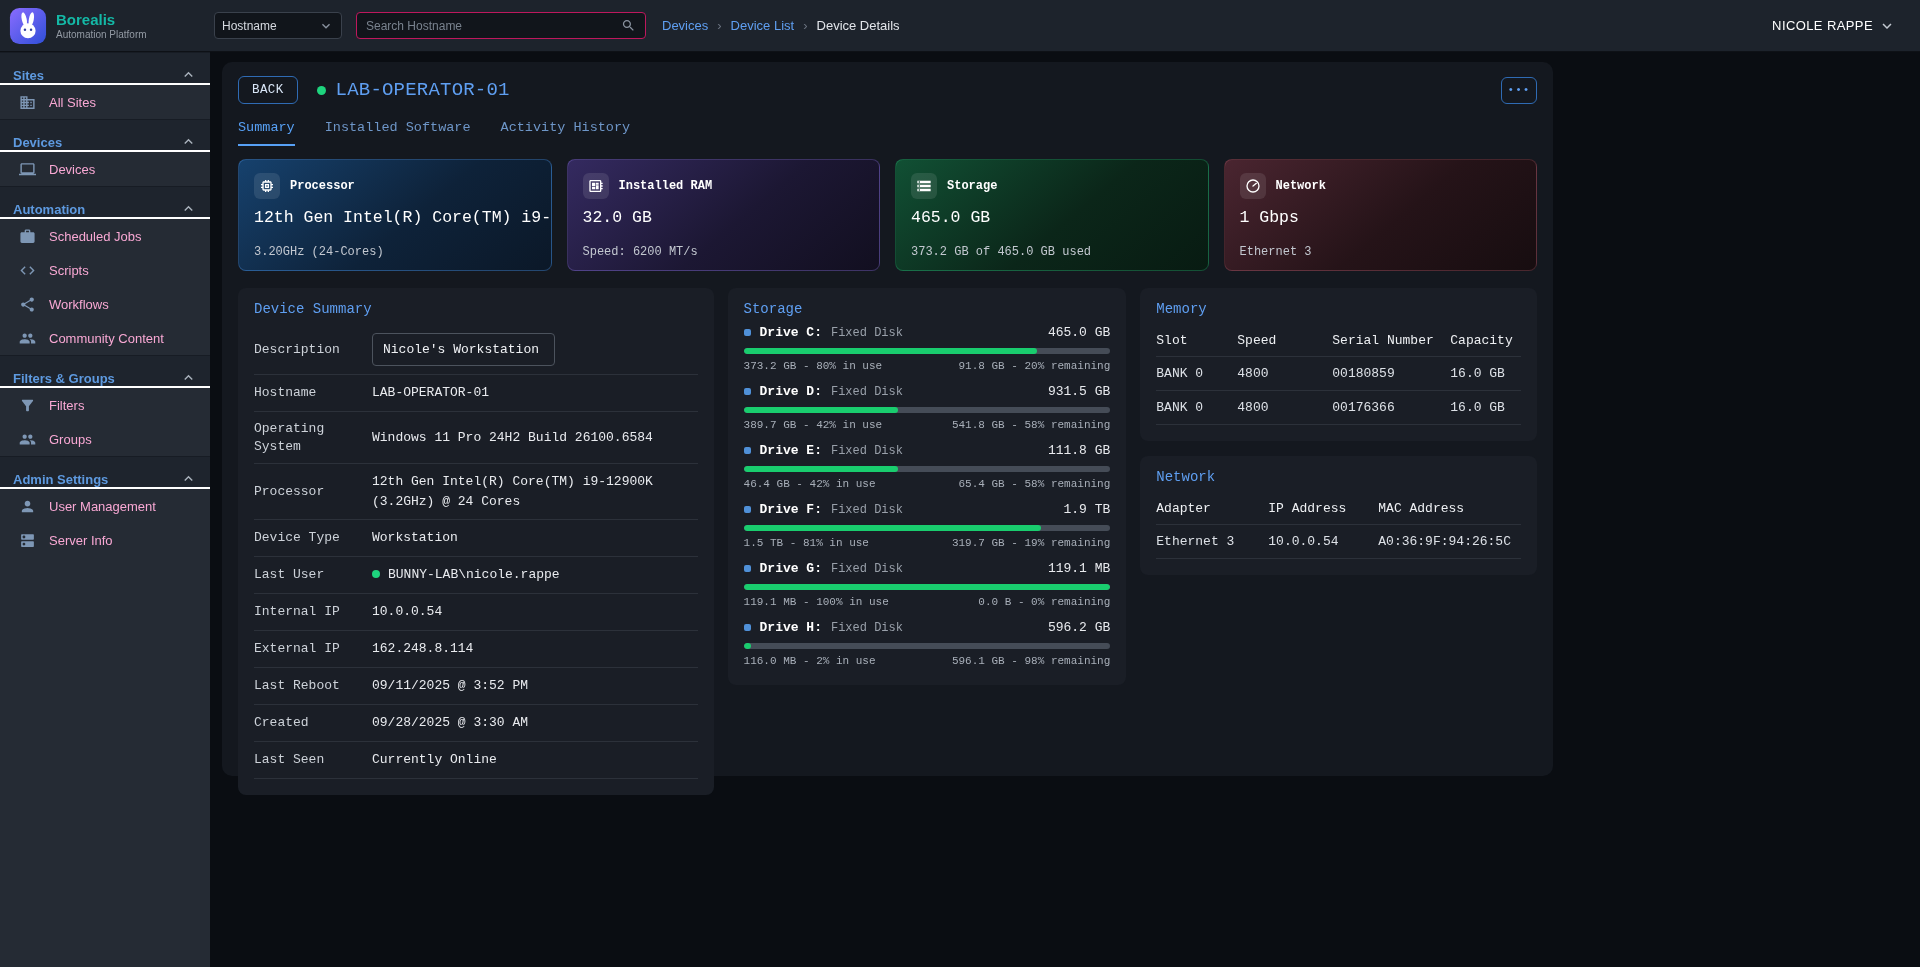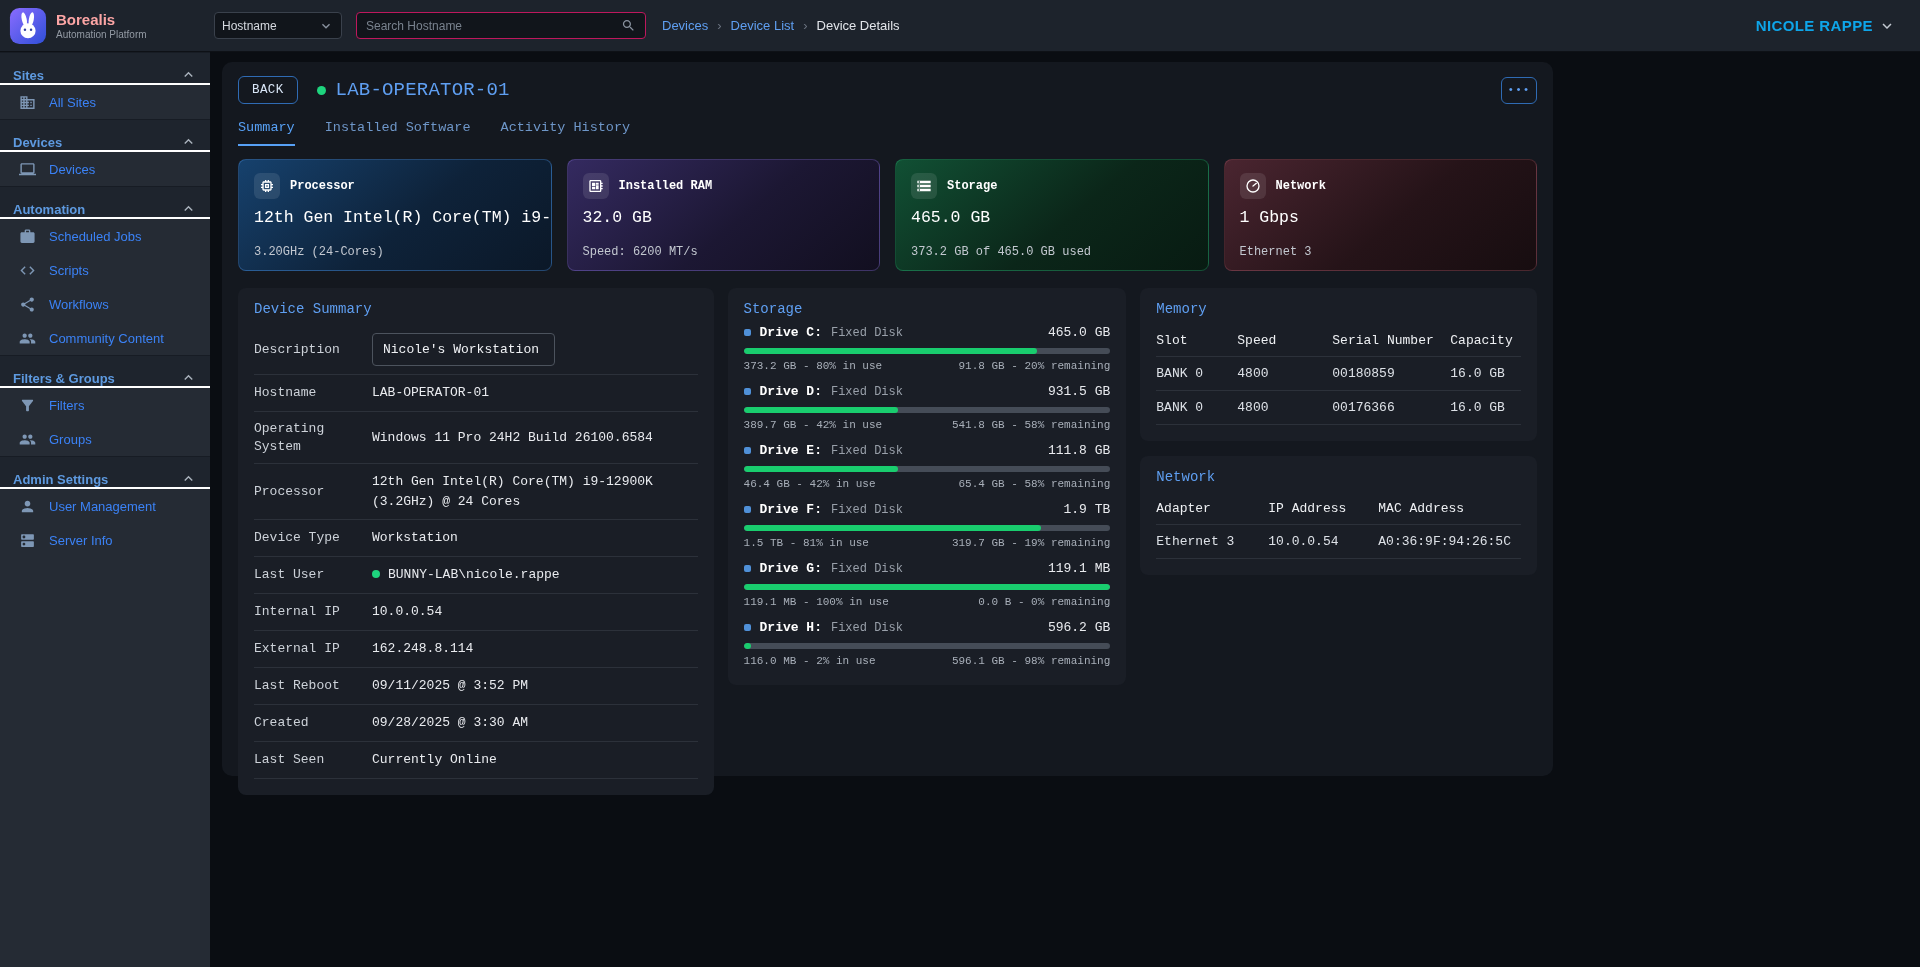--- a/index.html
+++ b/index.html
@@ -4,46 +4,46 @@
 <style>
   * { margin:0; padding:0; box-sizing:border-box; }
   html,body { width:1920px; height:967px; overflow:hidden; }
   body { background:#0a0d12; color:#e6e9ee; font-family:"Liberation Sans","DejaVu Sans",sans-serif; font-size:13px; }
   .svg-i { width:18px; height:18px; fill:currentColor; display:block; }
 
   
   .topbar { height:52px; background:#1d232c; display:flex; align-items:center; border-bottom:1px solid #0e1116; }
   .brand { width:210px; flex-shrink:0; display:flex; align-items:center; gap:9px; padding-left:9px; }
   .brand-text { display:flex; flex-direction:column; }
-  .brand-name { font-size:15px; font-weight:700; color:#fca5a5; line-height:1.15; }
+  .brand-name { font-size:15px; font-weight:700; color:#14b8a6; line-height:1.15; }
   .brand-sub { font-size:10px; color:#939aa4; }
   .hostname-select { width:128px; height:27px; background:#11151b; border:1px solid #3a414c; border-radius:4px; display:flex; align-items:center; padding:0 7px; color:#d6dae0; font-size:12px; margin-left:4px; cursor:pointer; }
   .hostname-select .svg-i { width:16px; height:16px; color:#8a93a0; margin-left:auto; }
   .searchbox { width:290px; height:27px; background:#11151b; border:1px solid #be185d; border-radius:4px; display:flex; align-items:center; padding:0 9px; margin-left:14px; }
   .searchbox input { flex:1; background:transparent; border:none; outline:none; color:#d6dae0; font-size:12px; font-family:inherit; }
   .searchbox input::placeholder { color:#79828e; }
   .searchbox .svg-i { width:15px; height:15px; color:#8a93a0; }
   .breadcrumb { display:flex; align-items:center; gap:9px; margin-left:16px; }
   .crumb-link { color:#5f9ff2; cursor:pointer; }
   .crumb-sep { color:#6b7380; }
   .crumb-current { color:#e2e5ea; }
   .user-menu { margin-left:auto; display:flex; align-items:center; gap:5px; padding-right:24px; cursor:pointer; }
-  .user-name { font-size:15px; font-weight:700; letter-spacing:.4px; color:#0ea5e9; }
+  .user-name { font-size:13px; font-weight:400; letter-spacing:.4px; color:#ffffff; }
   .user-menu .svg-i { width:18px; height:18px; color:#c3c9d1; }
 
   
   .app-body { display:flex; height:915px; }
   .sidebar { width:210px; flex-shrink:0; background:#252b34; }
   .main { flex:1; padding:10px 0 12px 12px;font-family:Liberation Mono, monospace; }
   .container { width:1331px; height:714px; background:#14181f; border-radius:10px; padding:14px 16px 16px; }
 
   
   .side-header { height:33px; display:flex; align-items:flex-end; padding:0 13px; background:#1e242d; border-top:1px solid #171c24; border-bottom:2px solid #ffffff; color:#5e9ae0; font-weight:700; cursor:pointer; }
   .side-header .svg-i { width:17px; height:17px; color:#aab2bd; margin-left:auto; }
-  .side-item { height:34px; display:flex; align-items:center; gap:13px; padding:0 13px 0 19px; color:#3b82f6; cursor:pointer; }
+  .side-item { height:34px; display:flex; align-items:center; gap:13px; padding:0 13px 0 19px; color:#f9a8d4; cursor:pointer; }
   .side-item .svg-i { width:17px; height:17px; color:#7e97b5; }
 
   
   .page-head { display:flex; align-items:center; }
   .back-btn { background:transparent; border:1px solid #2f6bb4; border-radius:6px; color:#d9e6f7; font-size:12.5px; letter-spacing:.4px; padding:6px 13px; font-family:inherit; cursor:pointer; }
   .status-dot { width:9px; height:9px; border-radius:50%; background:#1ed47e; margin:0 10px 0 19px; }
   .device-title { font-size:19px; font-weight:500; color:#5f9ff2; letter-spacing:.2px; }
   .more-btn { margin-left:auto; width:36px; height:27px; background:transparent; border:1px solid #2f6bb4; border-radius:6px; color:#5f9ff2; font-size:11px; letter-spacing:1px; cursor:pointer; display:flex; align-items:center; justify-content:center; font-family:inherit; }
 
   .tabs { display:flex; gap:30px; margin-top:16px; }

